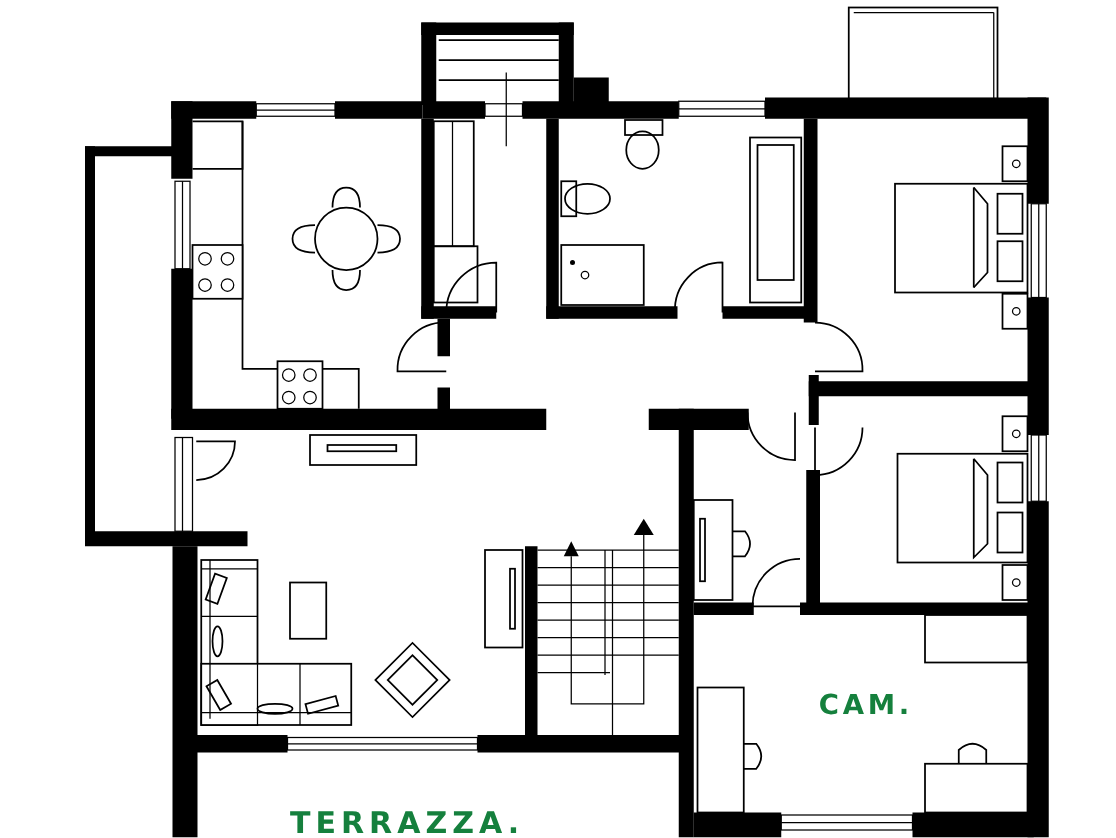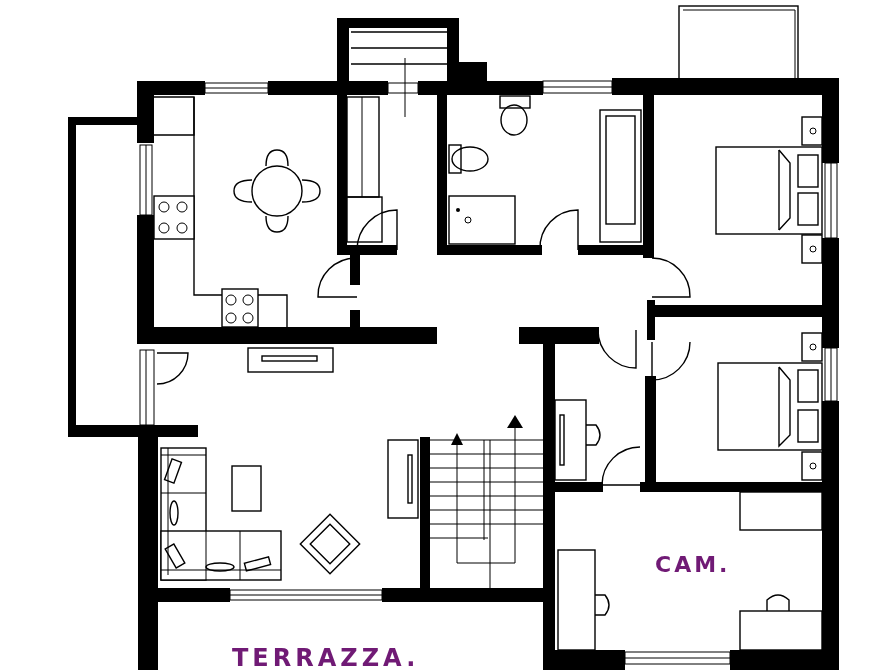--- a/index.html
+++ b/index.html
@@ -3,21 +3,21 @@
   <meta charset="utf-8">
   <style>
     html, body { margin: 0; padding: 0; background: #ffffff; }
     body { width: 893px; height: 670px; overflow: hidden; position: relative; font-family: "DejaVu Sans", sans-serif; }
     svg { position: absolute; left: 0; top: 0; }
     .w { fill: #000; }
     .ln { fill: none; stroke: #000; stroke-width: 1.4; }
     .thin { fill: none; stroke: #000; stroke-width: 1; }
     .fl { fill: #fff; stroke: #000; stroke-width: 1.4; }
     .win { fill: #fff; stroke: #000; stroke-width: 1; }
-    .label { position: absolute; font-family: "DejaVu Sans", sans-serif; font-weight: bold; color: #701a75; letter-spacing: 3px; }
+    .label { position: absolute; font-family: "DejaVu Sans", sans-serif; font-weight: bold; color: #15803d; letter-spacing: 3px; }
     #lbl-terrazza { left: 232px; top: 644px; font-size: 24px; letter-spacing: 4px; }
     #lbl-cam { left: 655px; top: 552px; font-size: 22px; letter-spacing: 3px; }
   </style>
 </head>
 <body>
 
 <svg width="893" height="670" viewBox="0 0 893 670">
 
   <rect class="w" x="137" y="81" width="68" height="14"></rect>
   <rect class="w" x="268" y="81" width="70" height="14"></rect>

